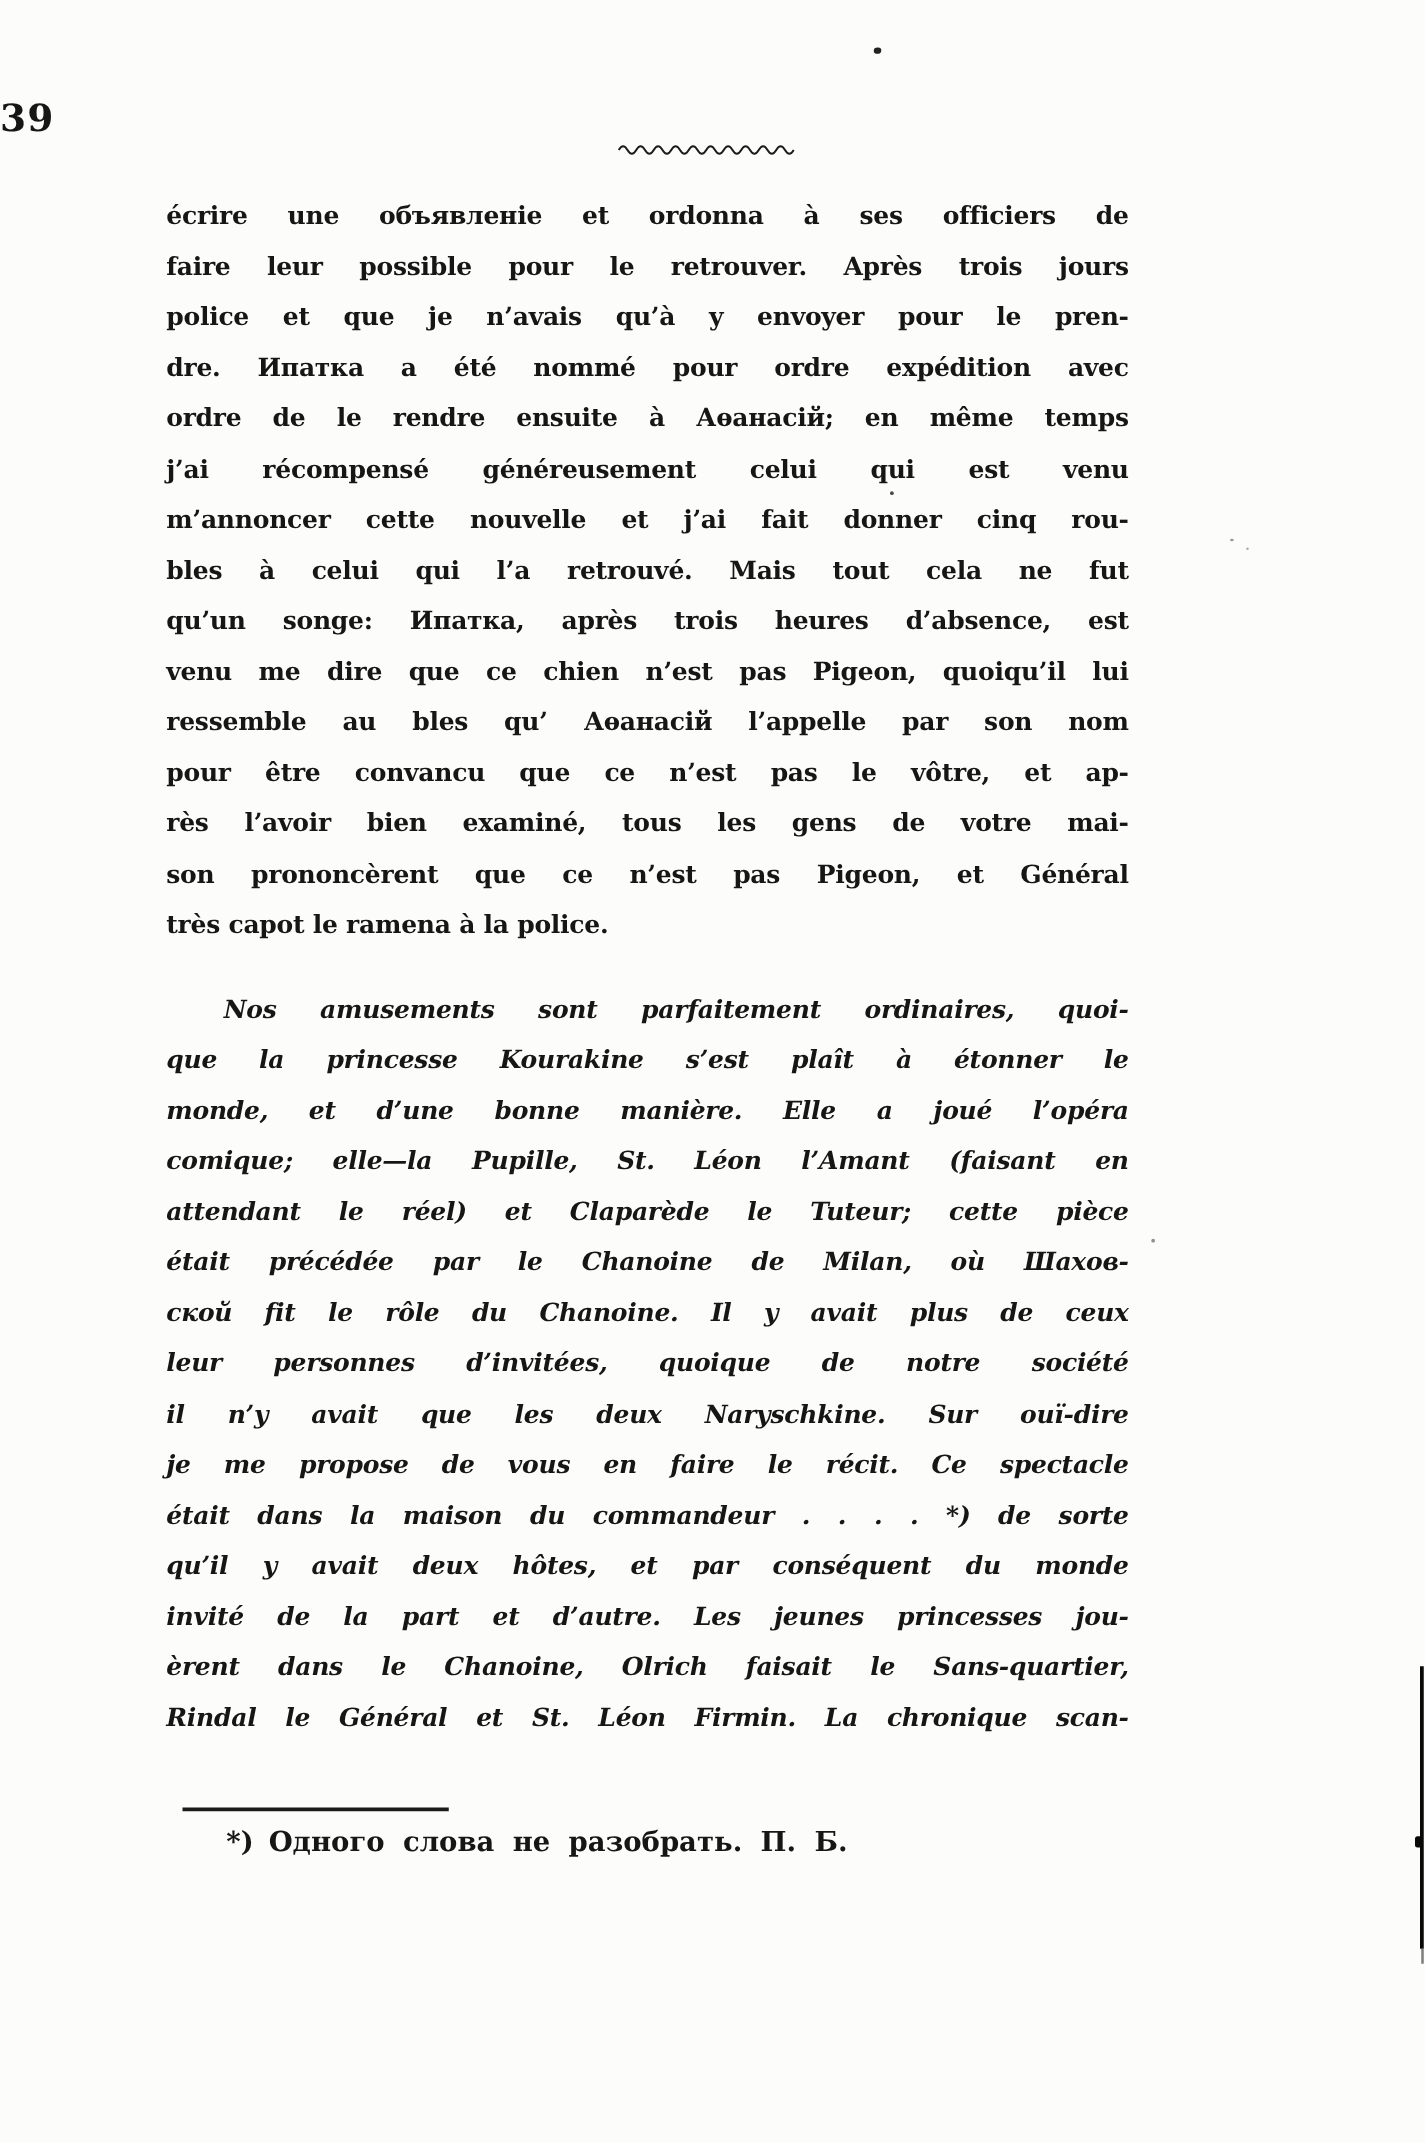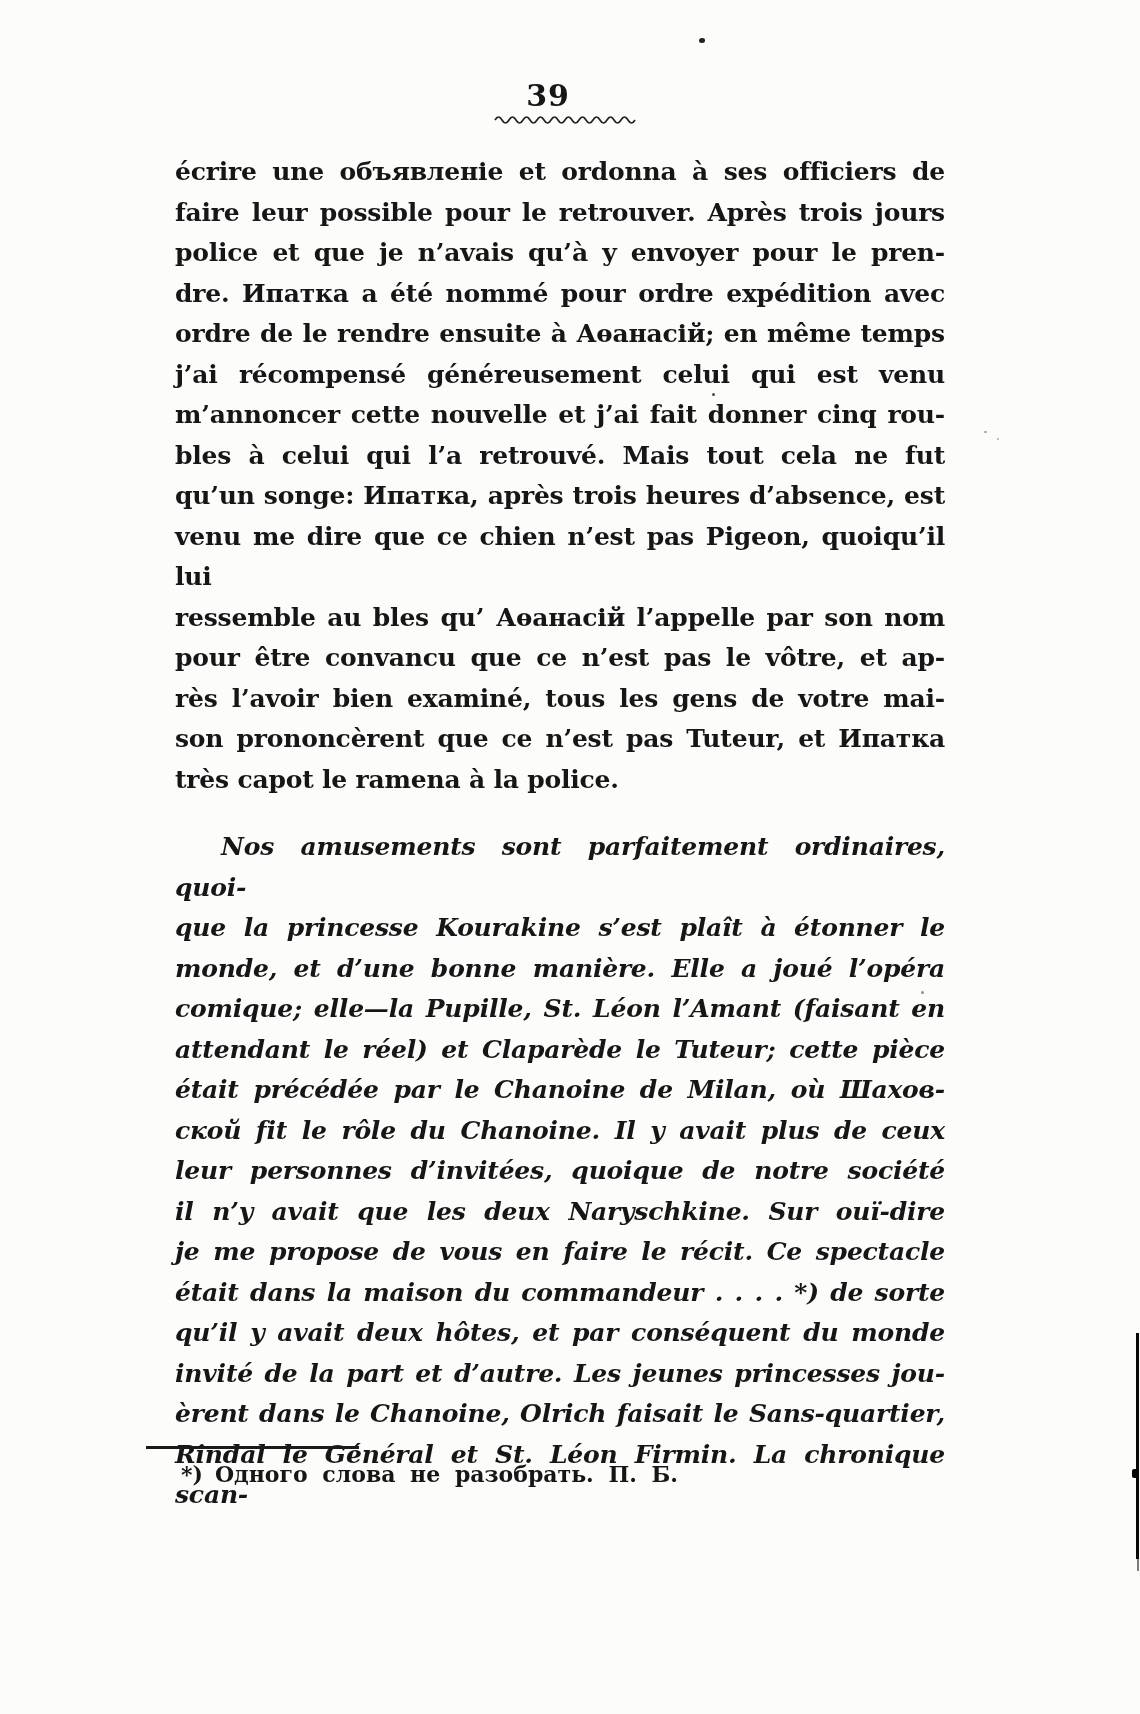--- a/index.html
+++ b/index.html
@@ -6,29 +6,28 @@
   .page{
     position:relative;
     width:1140px;height:1714px;
     background:#fcfcfb;
     font-family:"DejaVu Serif", serif;
     color:#161616;
     overflow:hidden;
   }
   .page-number{
     position:absolute;top:78px;left:0;width:1028px;
-    text-align:center;
-    font-size:30px;font-weight:700;letter-spacing:1px;margin-left:34px;
+    text-align:left;
+    font-size:30px;font-weight:700;letter-spacing:1px;
   }
   .squiggle{position:absolute;top:114px;left:494px;}
   .text-block{
     position:absolute;top:152px;left:133px;width:770px;
-    font-size:25px;font-weight:700;line-height:40.5px;
+    font-size:20px;font-weight:700;line-height:40.5px;
     letter-spacing:-0.2px;
-    margin-left:42px;
   }
   .line{
     text-align:justify;
     text-align-last:justify;
   }
   .line.flush{text-align-last:left;}
   .paragraph + .paragraph{margin-top:27px;font-style:italic;}
   .paragraph.indent .line:first-child{text-indent:46px;}
   .footnote-rule{
     position:absolute;left:146px;top:1446px;
@@ -75,21 +74,21 @@
         <div class="line">dre. Ипатка a été nommé pour ordre expédition avec</div>
         <div class="line">ordre de le rendre ensuite à Аѳанасій; en même temps</div>
         <div class="line">j’ai récompensé généreusement celui qui est venu</div>
         <div class="line">m’annoncer cette nouvelle et j’ai fait donner cinq rou-</div>
         <div class="line">bles à celui qui l’a retrouvé. Mais tout cela ne fut</div>
         <div class="line">qu’un songe: Ипатка, après trois heures d’absence, est</div>
         <div class="line">venu me dire que ce chien n’est pas Pigeon, quoiqu’il lui</div>
         <div class="line">ressemble au bles qu’ Аѳанасій l’appelle par son nom</div>
         <div class="line">pour être convancu que ce n’est pas le vôtre, et ap-</div>
         <div class="line">rès l’avoir bien examiné, tous les gens de votre mai-</div>
-        <div class="line">son prononcèrent que ce n’est pas Tuteur, et Ипатка</div>
+        <div class="line">son prononcèrent que ce n’est pas Pigeon, et Général</div>
         <div class="line flush">très capot le ramena à la police.</div>
       </div>
       <div class="paragraph indent">
         <div class="line">Nos amusements sont parfaitement ordinaires, quoi-</div>
         <div class="line">que la princesse Kourakine s’est plaît à étonner le</div>
         <div class="line">monde, et d’une bonne manière. Elle a joué l’opéra</div>
         <div class="line">comique; elle—la Pupille, St. Léon l’Amant (faisant en</div>
         <div class="line">attendant le réel) et Claparède le Tuteur; cette pièce</div>
         <div class="line">était précédée par le Chanoine de Milan, où Шахов-</div>
         <div class="line">ской fit le rôle du Chanoine. Il y avait plus de ceux</div>

